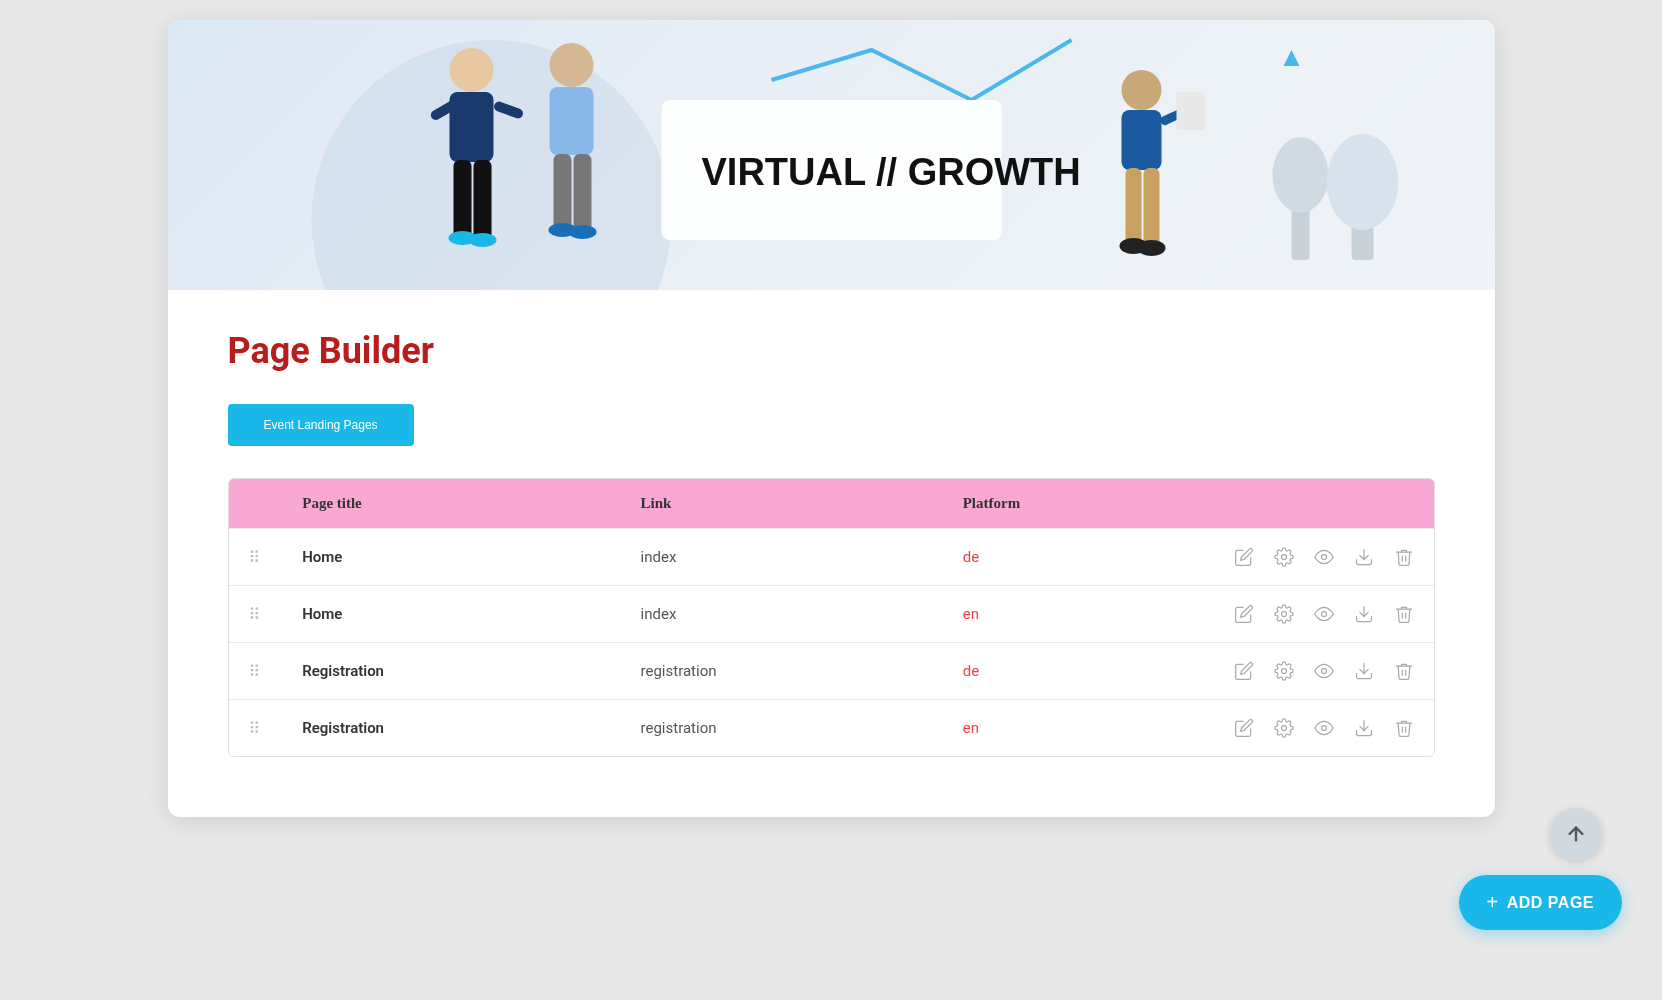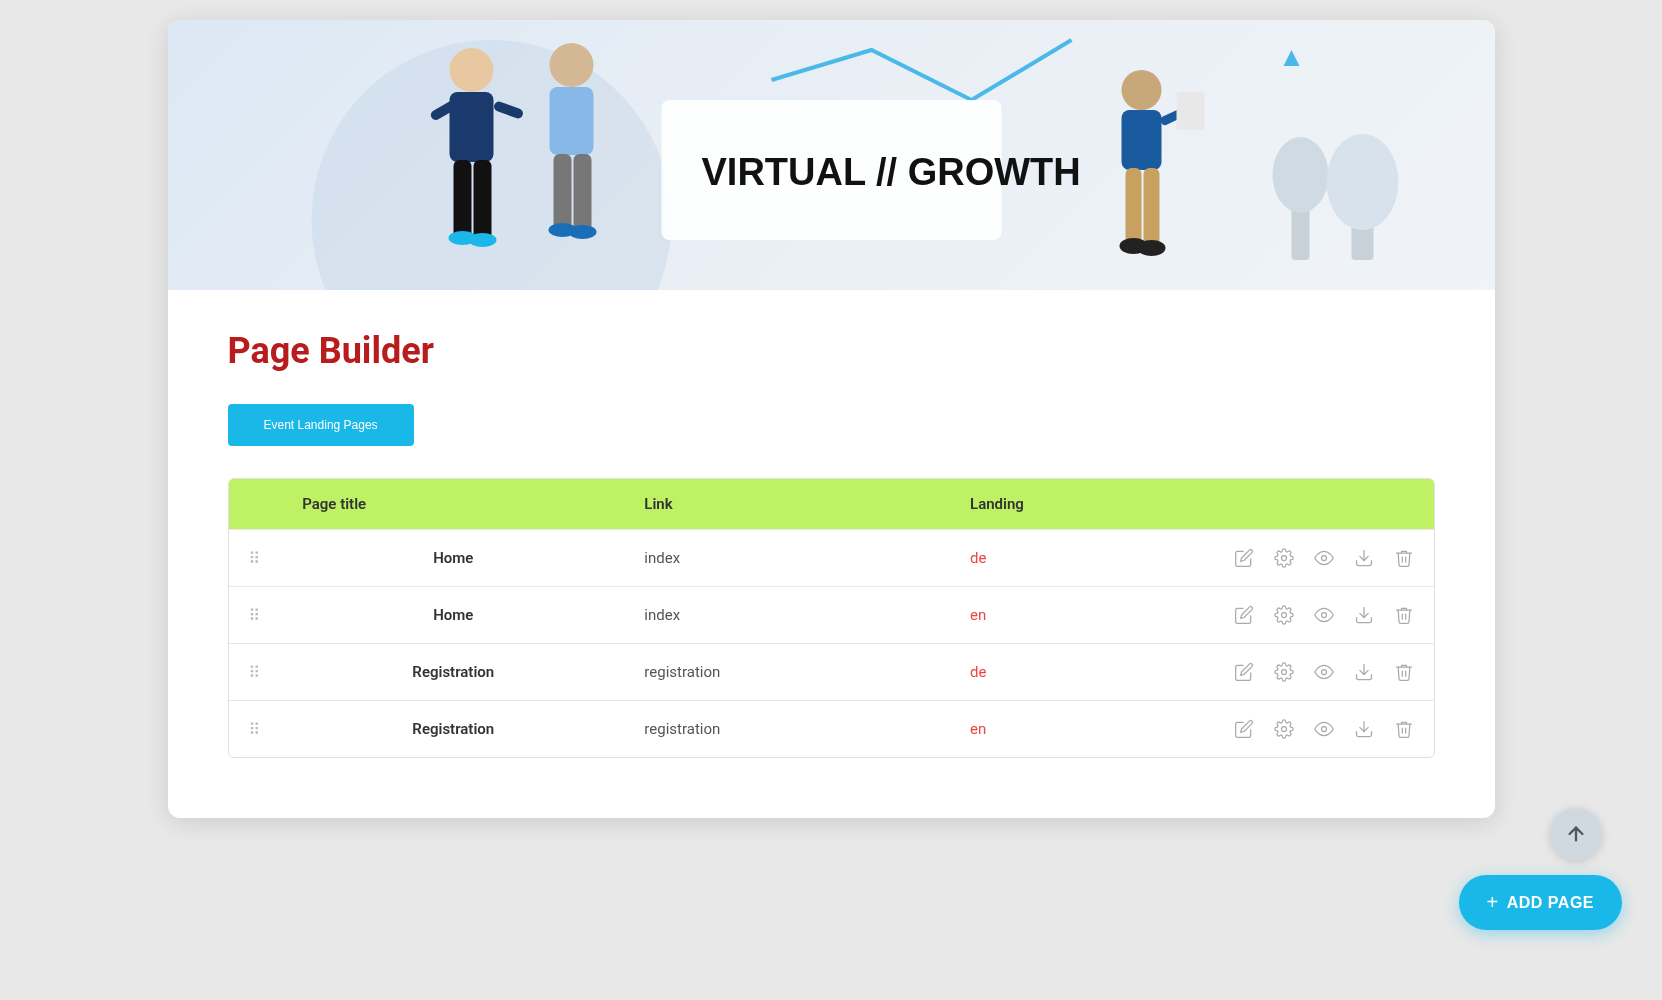--- a/index.html
+++ b/index.html
@@ -71,21 +71,22 @@
       width: 100%;
       border: 1px solid #e0e0e0;
       border-radius: 6px;
       overflow: hidden;
     }
     table {
       width: 100%;
       border-collapse: collapse;
     }
     thead tr {
-      background: #bef264;
+      background: #f9a8d4;
+      font-family: Liberation Serif, serif;
     }
     thead th {
       text-align: left;
       padding: 16px 20px;
       font-size: 15px;
       font-weight: 600;
       color: #333;
     }
     tbody tr {
       border-top: 1px solid #e8e8e8;
@@ -95,21 +96,21 @@
       font-size: 15px;
       color: #444;
       vertical-align: middle;
     }
     .drag-handle {
       color: #bbb;
       font-size: 16px;
       cursor: grab;
       letter-spacing: 2px;
     }
-    .col-title { font-weight: 600; color: #333; text-align: center; }
+    .col-title { font-weight: 600; color: #333; }
     .col-link { color: #555; }
     .col-lang { color: #ef4444; }
     .actions {
       display: flex;
       gap: 20px;
       align-items: center;
       justify-content: flex-end;
     }
     .action-icon {
       cursor: pointer;
@@ -226,21 +227,21 @@
       <button class="tab-btn active">Event Landing Pages</button>
     </div>
 
     <div class="table-wrapper">
       <table>
         <thead>
           <tr>
             <th style="width:50px;"></th>
             <th>Page title</th>
             <th>Link</th>
-            <th>Landing</th>
+            <th>Platform</th>
             <th style="width:220px;"></th>
           </tr>
         </thead>
         <tbody id="table-body">
         <tr>
     <td>
       <span class="drag-handle">⠿</span>
     </td>
     <td class="col-title">Home</td>
     <td class="col-link">index</td>

